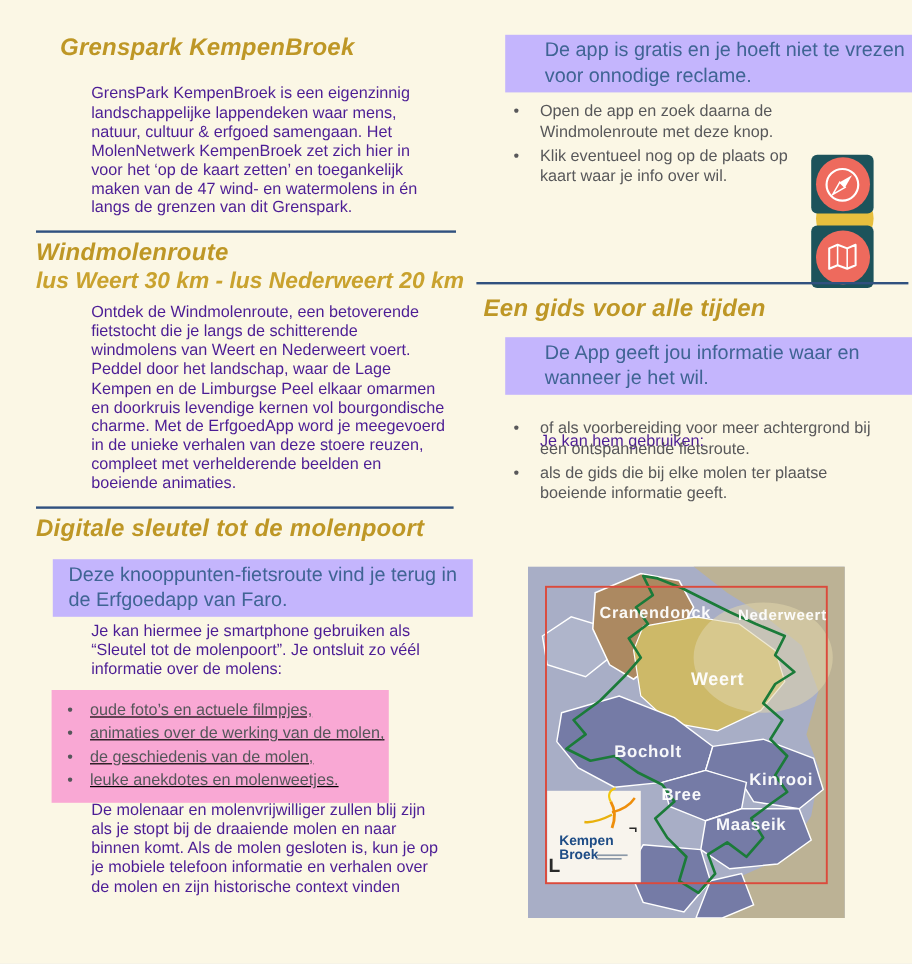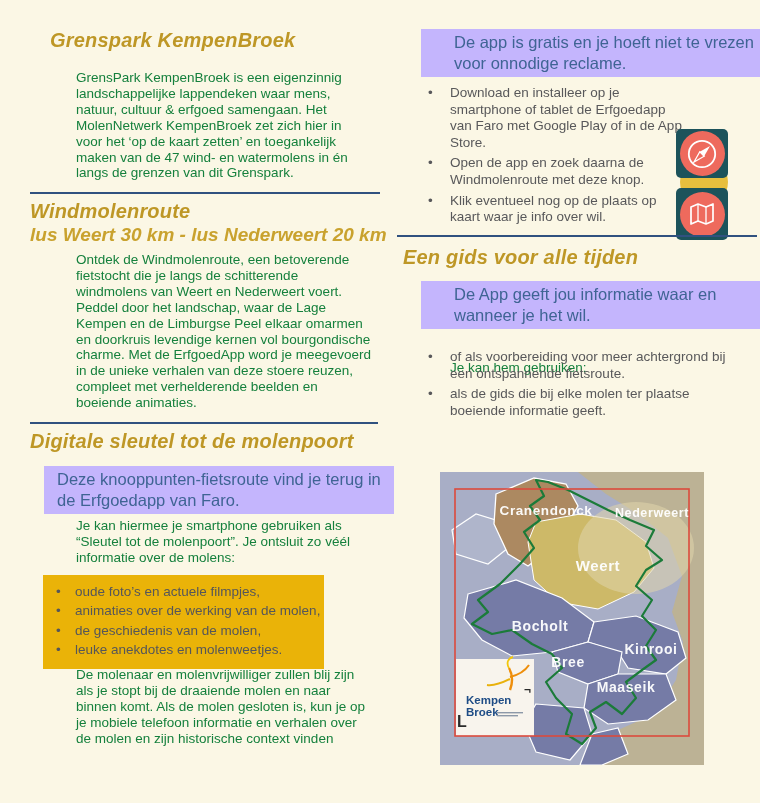--- a/index.html
+++ b/index.html
@@ -2,30 +2,30 @@
 <html><head>
 <meta charset="utf-8">
 <style>
   html,body{margin:0;padding:0;}
   body{background:#e8e8e8;font-family:"Liberation Sans",sans-serif;}
   #page{position:relative;width:760px;height:803px;background:#FBF7E5;overflow:hidden;margin:0 auto;}
   .abs{position:absolute;}
   .h-gold{font-family:"Liberation Sans",sans-serif;font-style:italic;font-weight:bold;
           font-size:20px;color:#BE9726;letter-spacing:0.2px;}
   .h-sub{font-style:italic;font-weight:bold;font-size:19px;color:#C9A22E;}
-  .para{font-size:13.5px;line-height:15.9px;color:#15803d;}
+  .para{font-size:13.5px;line-height:15.9px;color:#4c1d95;}
   .divider{border-top:2px solid #30517F;height:0;}
   .hl-box{background:#c4b5fd;color:#3F6494;font-size:16.5px;line-height:20.5px;
           box-sizing:border-box;padding:3px 10px 4px 13px;margin-left:29px;}
   .hl-box.right{padding-left:33px;}
   ul{margin:0;padding:0;list-style:none;}
   .blist li{position:relative;font-size:13.5px;line-height:16.6px;color:#58585A;
             padding-left:58px;margin-bottom:4px;}
   .blist li::before{content:"\2022";position:absolute;left:36px;top:0;color:#58585A;}
-  .gray-panel{background:#eab308;box-sizing:border-box;padding:7px 0 9px 0;}
+  .gray-panel{background:#f9a8d4;box-sizing:border-box;padding:7px 0 9px 0;text-decoration:underline;}
   .gray-panel li{position:relative;font-size:13.5px;line-height:19.4px;color:#55565A;
                  padding-left:32px;}
   .gray-panel li::before{content:"\2022";position:absolute;left:13px;top:0;color:#55565A;}
   .icon-tile{width:52px;height:50px;background:#1C535B;border-radius:5px;
              display:flex;align-items:center;justify-content:center;}
   .icon-coral{width:45px;height:45px;border-radius:50%;background:#EE6A5D;
               display:flex;align-items:center;justify-content:center;}
   .yellow-blob{width:48px;height:48px;border-radius:50%;background:#E7BF3E;}
   .map-label{fill:#FFFFFF;opacity:0.95;font-family:"Liberation Sans",sans-serif;
              font-weight:bold;letter-spacing:0.6px;}
@@ -63,21 +63,20 @@
       <li>leuke anekdotes en molenweetjes.</li>
     </ul>
   </div>
 
   <div class="abs para" style="left:76px;top:667px;width:295px;">De molenaar en molenvrijwilliger zullen blij zijn als je stopt bij de draaiende molen en naar binnen komt. Als de molen gesloten is, kun je op je mobiele telefoon informatie en verhalen over de molen en zijn historische context vinden</div>
 
   <div class="abs hl-box right" style="left:392px;top:29px;width:350px;min-height:44px;">De app is gratis en je hoeft niet te vrezen voor onnodige reclame.</div>
 
   <div class="abs" style="left:392px;top:85px;width:292px;">
     <ul class="blist">
-      <li>Download en installeer op je smartphone of tablet de Erfgoedapp van Faro met Google Play of in de App Store.</li>
       <li>Open de app en zoek daarna de Windmolenroute met deze knop.</li>
       <li>Klik eventueel nog op de plaats op kaart waar je info over wil.</li>
     </ul>
   </div>
 
   <div class="abs yellow-blob" style="left:680px;top:158px;"></div>
 
   <div class="abs icon-tile" style="left:676px;top:129px;height:49px;">
     <div class="icon-coral">
       <svg width="36" height="36" viewBox="-18 -18 36 36" aria-hidden="true">

